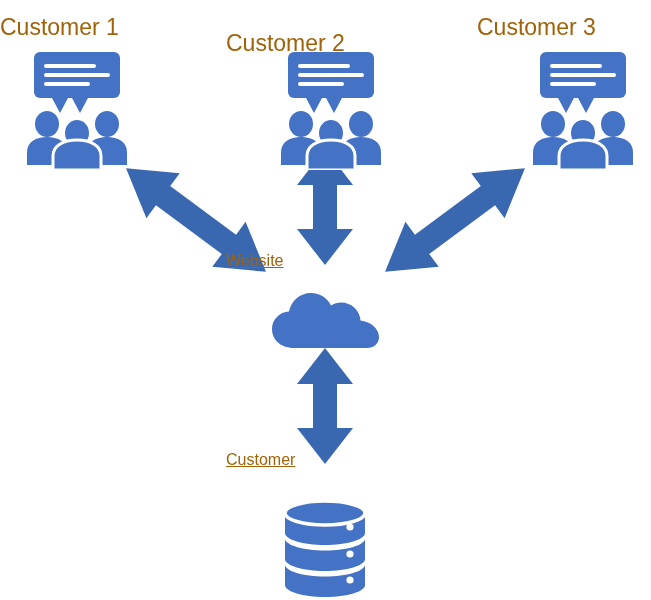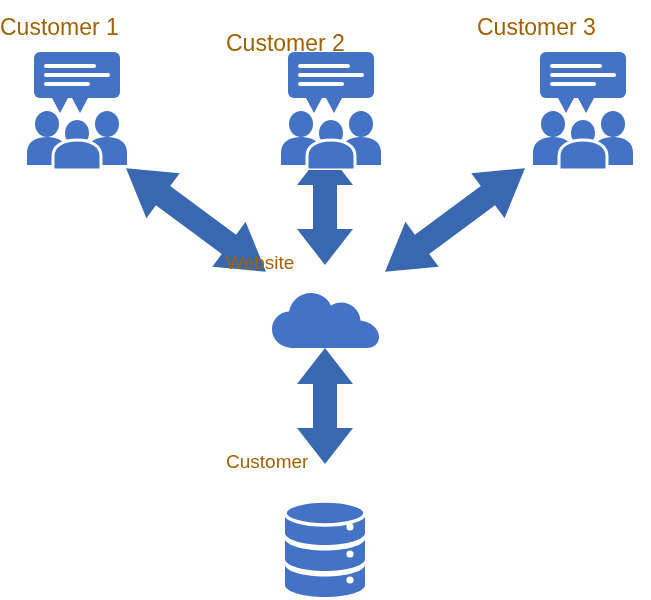--- a/index.html
+++ b/index.html
@@ -30,21 +30,22 @@
     line-height: 1;
     white-space: nowrap;
     user-select: none;
   }
   .customer-label {
     width: 200px;
     font-size: 23px;
   }
   .center-label {
     width: 200px;
-    font-size: 19px;
+    font-size: 16px;
+    text-decoration: underline;
   }
   .icon-svg {
     display: block;
   }
   .arrow-layer {
     position: absolute;
     left: 0;
     top: 0;
     width: 651px;
     height: 600px;

